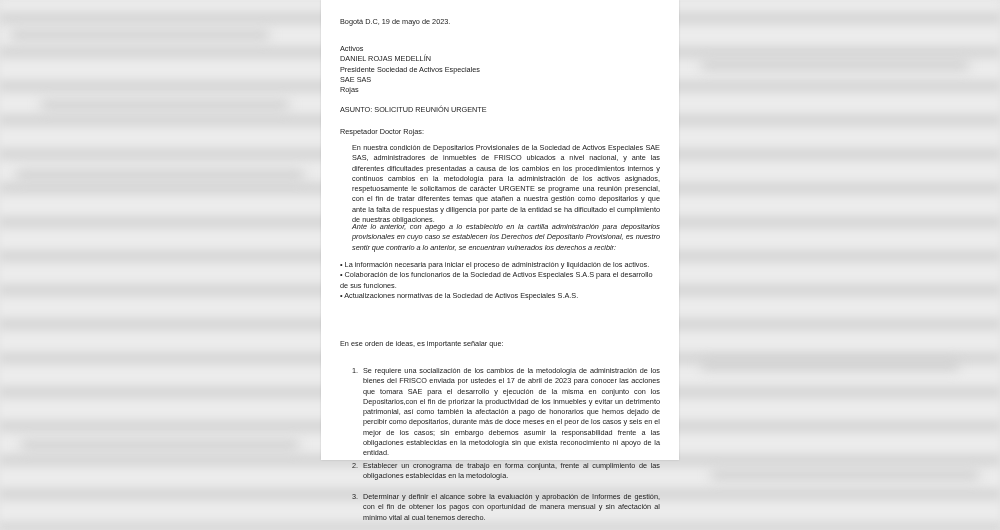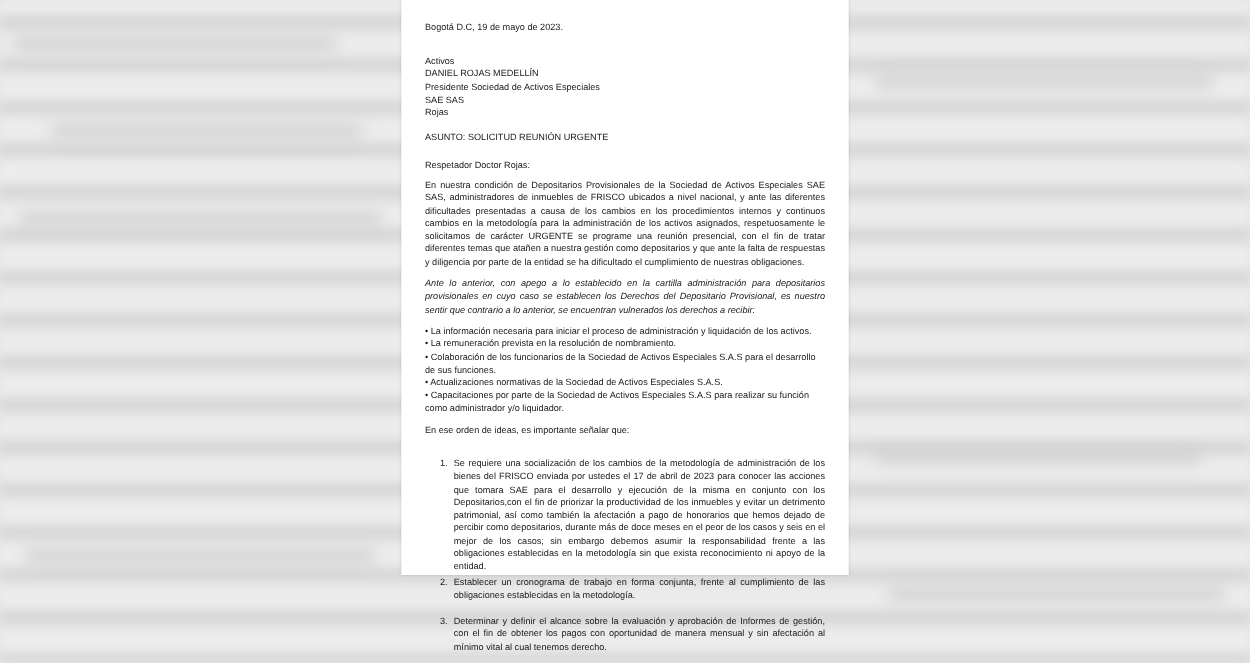--- a/index.html
+++ b/index.html
@@ -23,21 +23,21 @@
   .page {
     position:absolute; left:321px; top:0; width:358px; height:460px;
     background:#ffffff;
     box-shadow:0 0 2px rgba(0,0,0,0.15);
     color:#1a1a1a;
     font-size:7.3px; line-height:10.3px;
   }
   .content { position:absolute; left:19px; right:19px; top:0; }
   .line { white-space:nowrap; }
   .b { font-weight:normal; }
-  .para { text-align:justify; }
+  .para { text-align:justify;margin-left:12px; }
   .bullet { position:relative; padding-left:0; }
   .ol-item { position:relative; padding-left:23px; text-align:justify; }
   .ol-num { position:absolute; left:12px; top:0; }
 </style>
 </head>
 <body>
 
 <div class="bg"></div>
 <div class="bg-band" style="left:10px;top:30px;width:260px;"></div>
 <div class="bg-band" style="left:40px;top:100px;width:250px;"></div>
@@ -62,24 +62,22 @@
     <div class="line b" style="position:absolute;top:105px;">ASUNTO: SOLICITUD REUNIÓN URGENTE</div>
 
     <div class="line" style="position:absolute;top:127px;">Respetador Doctor Rojas:</div>
 
     <div class="para" style="position:absolute;top:143px;left:0;right:0;">En nuestra condición de Depositarios Provisionales de la Sociedad de Activos Especiales SAE SAS, administradores de inmuebles de FRISCO ubicados a nivel nacional, y ante las diferentes dificultades presentadas a causa de los cambios en los procedimientos internos y continuos cambios en la metodología para la administración de los activos asignados, respetuosamente le solicitamos de carácter URGENTE se programe una reunión presencial, con el fin de tratar diferentes temas que atañen a nuestra gestión como depositarios y que ante la falta de respuestas y diligencia por parte de la entidad se ha dificultado el cumplimiento de nuestras obligaciones.</div>
 
     <div class="para" style="position:absolute;top:222px;left:0;right:0;font-style:italic;">Ante lo anterior, con apego a lo establecido en la cartilla administración para depositarios provisionales en cuyo caso se establecen los Derechos del Depositario Provisional, es nuestro sentir que contrario a lo anterior, se encuentran vulnerados los derechos a recibir:</div>
 
     <div style="position:absolute;top:260px;left:0;right:0;">
       <div class="bullet">• La información necesaria para iniciar el proceso de administración y liquidación de los activos.</div>
-      <div class="bullet">• La remuneración prevista en la resolución de nombramiento.</div>
       <div class="bullet">• Colaboración de los funcionarios de la Sociedad de Activos Especiales S.A.S para el desarrollo de sus funciones.</div>
       <div class="bullet">• Actualizaciones normativas de la Sociedad de Activos Especiales S.A.S.</div>
-      <div class="bullet">• Capacitaciones por parte de la Sociedad de Activos Especiales S.A.S para realizar su función como administrador y/o liquidador.</div>
     </div>
 
     <div class="line" style="position:absolute;top:339px;text-align:right;">En ese orden de ideas, es importante señalar que:</div>
 
     <div class="ol-item" style="position:absolute;top:366px;left:0;right:0;">
       <span class="ol-num">1.</span>
       <span>Se requiere una socialización de los cambios de la metodología de administración de los bienes del FRISCO enviada por ustedes el 17 de abril de 2023 para conocer las acciones que tomara SAE para el desarrollo y ejecución de la misma en conjunto con los Depositarios,con el fin de priorizar la productividad de los inmuebles y evitar un detrimento patrimonial, así como también la afectación a pago de honorarios que hemos dejado de percibir como depositarios, durante más de doce meses en el peor de los casos y seis en el mejor de los casos; sin embargo debemos asumir la responsabilidad frente a las obligaciones establecidas en la metodología sin que exista reconocimiento ni apoyo de la entidad.</span>
     </div>
 
     <div class="ol-item" style="position:absolute;top:461px;left:0;right:0;">

